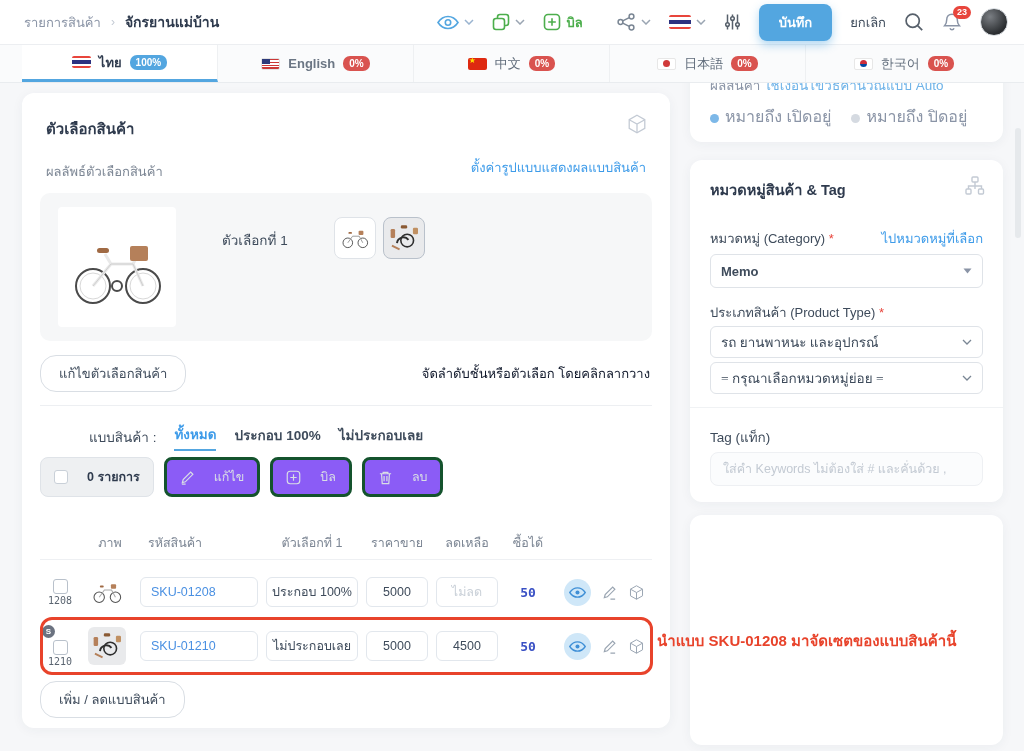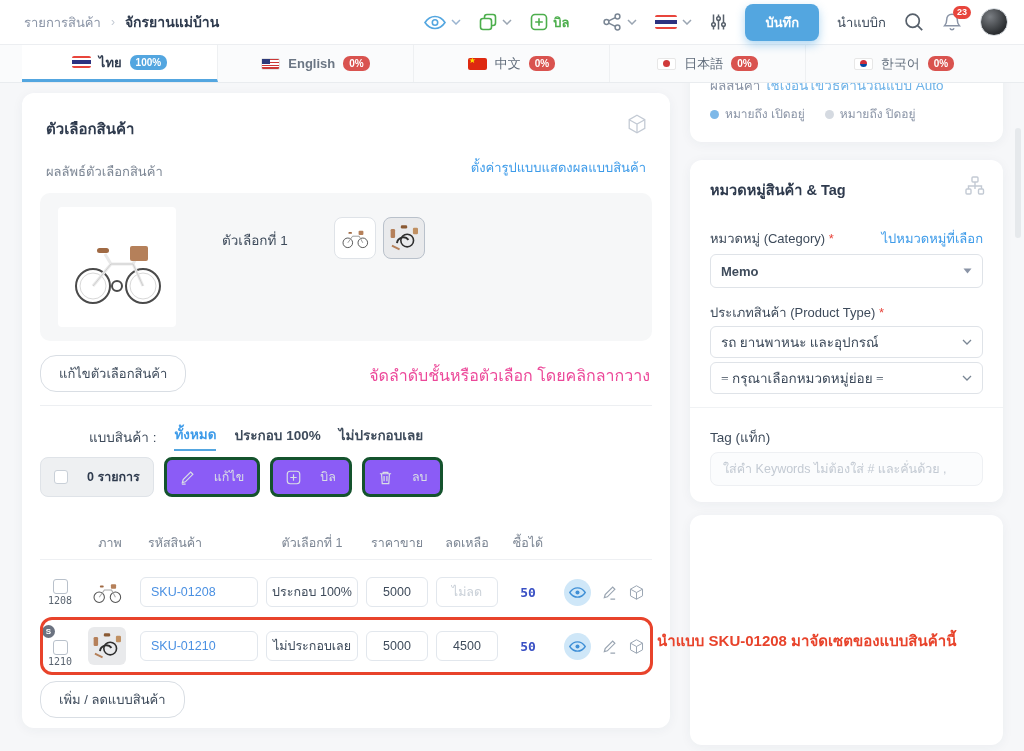--- a/index.html
+++ b/index.html
@@ -94,21 +94,21 @@
   .thumb {
     width:42px; height:42px; border-radius:8px; border:1px solid #dfe3e8; background:#fff;
     display:flex; align-items:center; justify-content:center; cursor:pointer; margin-top:10px;
   }
   .thumb.selected { background:#e9eaec; border-color:#b9c1cb; }
   .btn-outline {
     position:absolute; border:1px solid #d9dee4; background:#fff; border-radius:16px;
     padding:7px 18px; font-size:13px; color:#3e4b5b; cursor:pointer; font-family:inherit;
   }
   .btn-edit-opt { top:262px; left:18px; }
-  .drag-hint { position:absolute; top:270px; right:20px; color:#ec4899; font-size:16px; }
+  .drag-hint { position:absolute; top:270px; right:20px; color:#0f172a; font-size:13px; }
   .cm-divider { position:absolute; top:312px; left:18px; right:18px; border-top:1px solid #edeff2; }
   .filter-row { position:absolute; top:330px; left:24px; display:flex; gap:18px; font-size:13.5px; align-items:center;margin-left:43px; }
   .filter-label { color:#3e4b5b; }
   .filter-item { color:#3e4b5b; font-weight:bold; cursor:pointer; padding-bottom:4px; }
   .filter-item.active { color:#3d9be9; border-bottom:2.5px solid #53a6e0; }
   .toolbar { position:absolute; top:364px; left:18px; display:flex; gap:10px; }
   .tb-btn {
     display:flex; align-items:center; gap:19px; border-radius:8px; padding:7px 13px;
     font-size:12.5px; cursor:pointer; font-family:inherit;
   }
@@ -147,21 +147,21 @@
   .stock-val { text-align:center; font-family:"DejaVu Sans Mono",monospace; font-weight:bold; color:#3950c4; font-size:13px; }
   .row-actions { display:flex; align-items:center; gap:11px; justify-content:flex-start; padding-left:6px; }
   .eye-chip { width:27px; height:27px; border-radius:50%; background:#cfe7f8; display:flex; align-items:center; justify-content:center; cursor:pointer; }
   .act-icon { cursor:pointer; }
   .btn-add { top:588px; left:18px; }
 
   
   .status-line { position:absolute; top:44px; left:20px; font-size:13.5px; white-space:nowrap; }
   .status-line .gray { color:#8a94a6; }
   .status-line .link { color:#6fb3e8; cursor:pointer; }
-  .legend-row { position:absolute; top:74px; left:20px; display:flex; gap:20px; align-items:center; font-size:12px; color:#8a94a6; }
+  .legend-row { position:absolute; top:74px; left:20px; display:flex; gap:20px; align-items:center; font-size:16px; color:#8a94a6; }
   .dot { width:9px; height:9px; border-radius:50%; display:inline-block; margin-right:6px; vertical-align:-1px; }
   .dot-on { background:#7db8e8; }
   .dot-off { background:#d5dae1; }
 
   
   .cc-title { position:absolute; top:18px; left:20px; font-size:14.5px; font-weight:bold; color:#2e3a4d; }
   .cc-sitemap { position:absolute; top:16px; right:18px; cursor:pointer; }
   .cc-label { font-size:13px; color:#3e4b5b; }
   .req { color:#e8453c; }
   .cc-row1 { position:absolute; top:68px; left:20px; right:20px; display:flex; justify-content:space-between; }
@@ -297,21 +297,21 @@
     </span>
     <span class="icon-group">
       <svg width="17" height="18" viewBox="0 0 17 18" stroke="#57606b" stroke-width="1.5" fill="#fff">
         <path d="M3.5 1.5v15M8.5 1.5v15M13.5 1.5v15"></path>
         <circle cx="3.5" cy="11.5" r="1.8"></circle>
           <circle cx="8.5" cy="5.5" r="1.8"></circle>
           <circle cx="13.5" cy="11.5" r="1.8"></circle>
       </svg>
     </span>
     <button class="btn-save">บันทึก</button>
-    <button class="btn-cancel">นำแบบิก</button>
+    <button class="btn-cancel">ยกเลิก</button>
     <span style="cursor:pointer;">
       <svg width="20" height="20" viewBox="0 0 20 20">
         <circle cx="8.7" cy="8.7" r="6.6" fill="none" stroke="#57606b" stroke-width="1.7"></circle>
         <path d="M13.6 13.6l4.6 4.6" stroke="#57606b" stroke-width="1.7"></path>
       </svg>
     </span>
     <span class="bell-wrap">
       <svg width="20" height="20" viewBox="0 0 20 20">
         <path d="M10 2.2c-3.4 0-5.3 2.5-5.3 5.6 0 3.9-1.4 5.1-2.1 5.9h14.8c-.7-.8-2.1-2-2.1-5.9 0-3.1-1.9-5.6-5.3-5.6z" fill="none" stroke="#8a94a6" stroke-width="1.5"></path>
         <path d="M8 16.3a2.1 2.1 0 004 0" fill="none" stroke="#8a94a6" stroke-width="1.5"></path>

